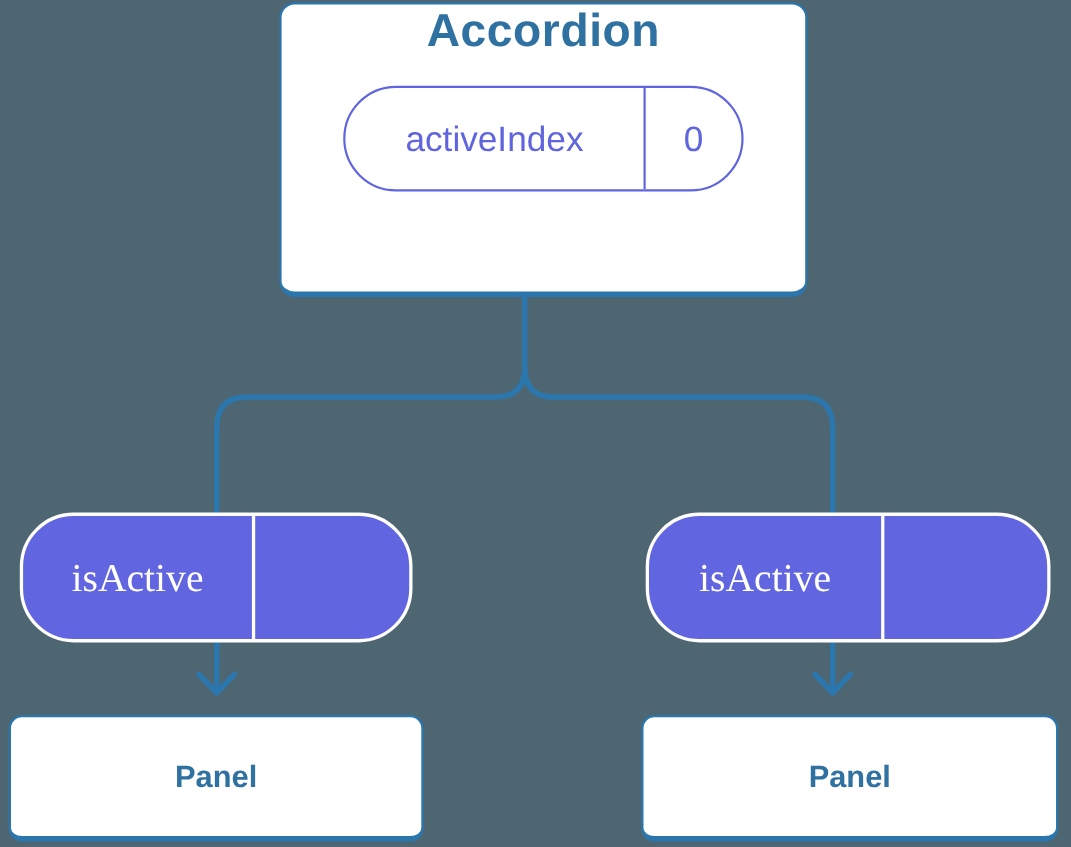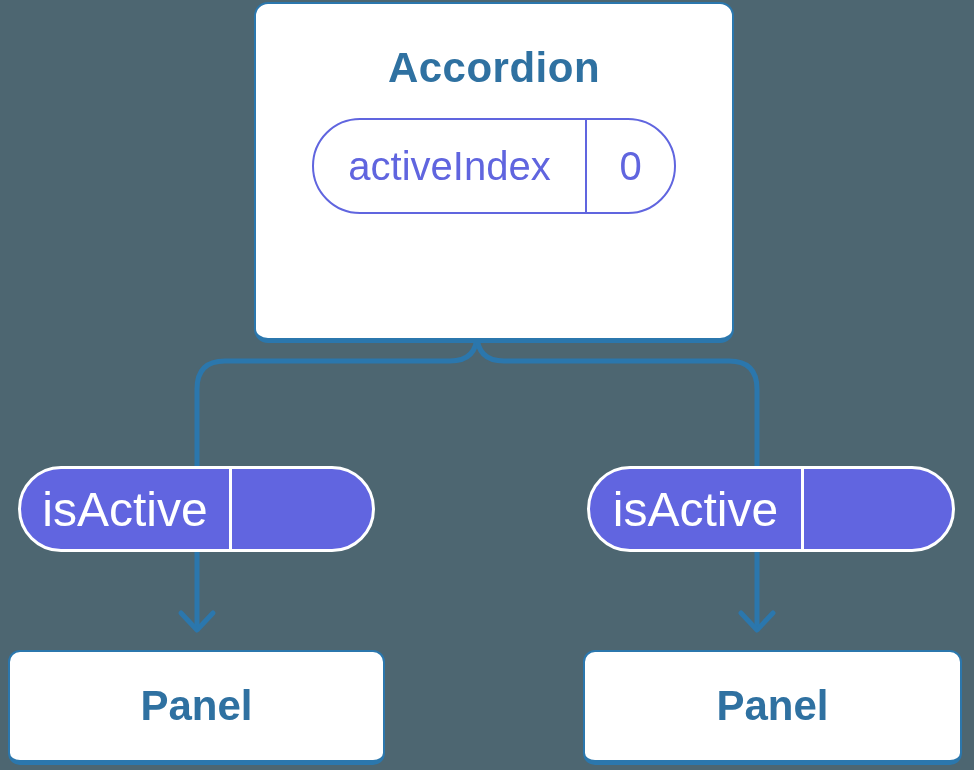--- a/index.html
+++ b/index.html
@@ -21,70 +21,71 @@
   .connectors{position:absolute;left:0;top:0;width:974px;height:770px;z-index:1;}
   .connectors path{fill:none;stroke:var(--blue);}
   .node{
     position:absolute;
     background:var(--white);
     border:2px solid var(--blue);
     border-bottom-width:5px;
     z-index:2;
   }
   .accordion-node{
-    left:254px;top:2px;width:480px;height:341px;
+    left:254px;top:2px;width:480px;height:268px;
     border-radius:14px;
     display:flex;flex-direction:column;align-items:center;
-    padding-top:40px;gap:26px;
+    gap:26px;
   }
   .node-title{
     font-size:42px;font-weight:600;color:var(--blue-text);
     letter-spacing:0.5px;
   }
   .pill{display:flex;align-items:stretch;overflow:hidden;}
   .state-pill{
     width:364px;height:96px;
     border:2px solid var(--accent);
     border-radius:48px;
     background:var(--white);
     color:var(--accent);
-    font-size:40px;
+    font-size:32px;
   }
   .state-pill .seg-name{
     width:273px;display:flex;align-items:center;justify-content:center;
     border-right:2px solid var(--accent);
   }
   .state-pill .seg-value{
     flex:1;display:flex;align-items:center;justify-content:center;
   }
   .prop-pill{
-    position:absolute;height:86px;
+    position:absolute;height:118px;
     background:var(--prop-fill);
     border:3px solid var(--white);
     border-radius:49px;
     color:var(--white);
-    font-size:48px;
+    font-size:36px;
     z-index:2;
+    font-family:Liberation Serif, serif;
   }
   .prop-pill .seg-name{
     display:flex;align-items:center;justify-content:center;
     border-right:3px solid var(--white);
   }
   .prop-pill .seg-value{
     flex:1;display:flex;align-items:center;justify-content:center;
   }
   .prop-pill-left{left:18px;top:466px;width:357px;}
   .prop-pill-left .seg-name{width:211px;}
   .prop-pill-right{left:587px;top:466px;width:368px;}
   .prop-pill-right .seg-name{width:214px;}
   .panel-node{
     top:650px;height:115px;
     border-radius:12px;
     display:flex;align-items:center;justify-content:center;
-    font-size:42px;font-weight:600;color:var(--blue-text);
+    font-size:28px;font-weight:600;color:var(--blue-text);
   }
   .panel-node-left{left:8px;width:377px;}
   .panel-node-right{left:583px;width:379px;}
 </style>
 </head>
 <body>
 
 <div class="stage">
 
   <svg class="connectors" viewBox="0 0 974 770" xmlns="http://www.w3.org/2000/svg">

